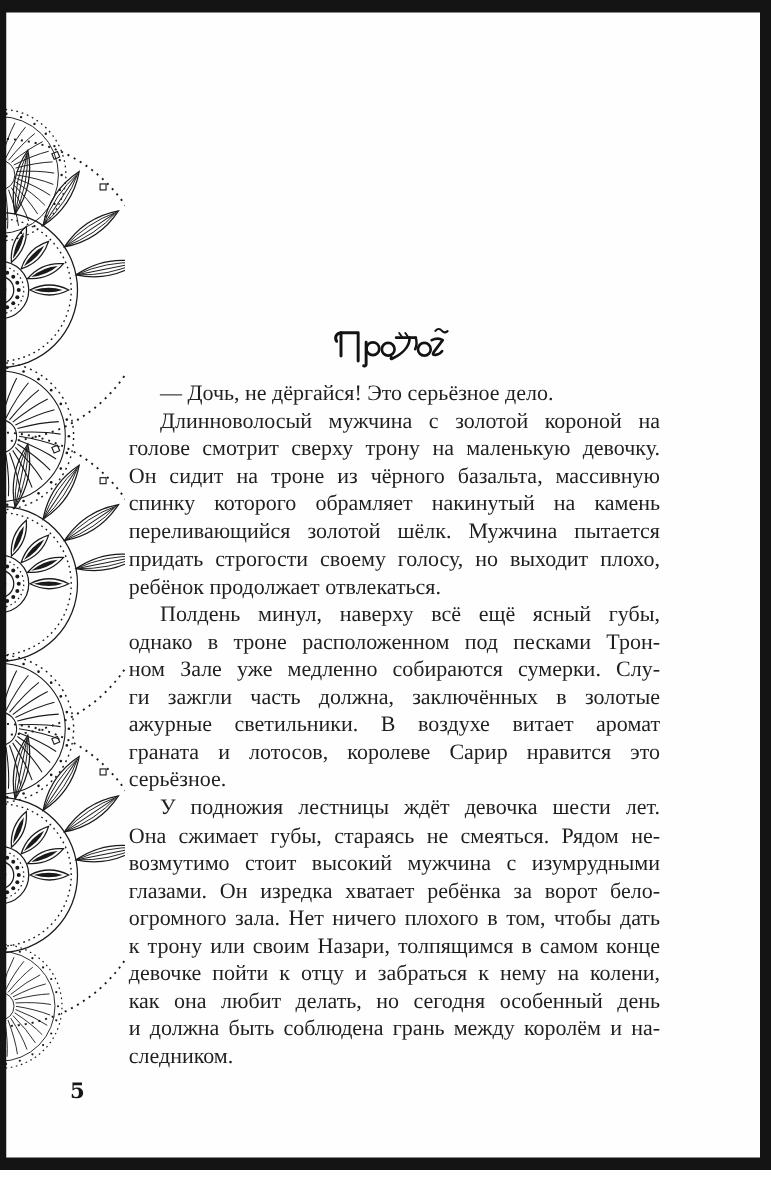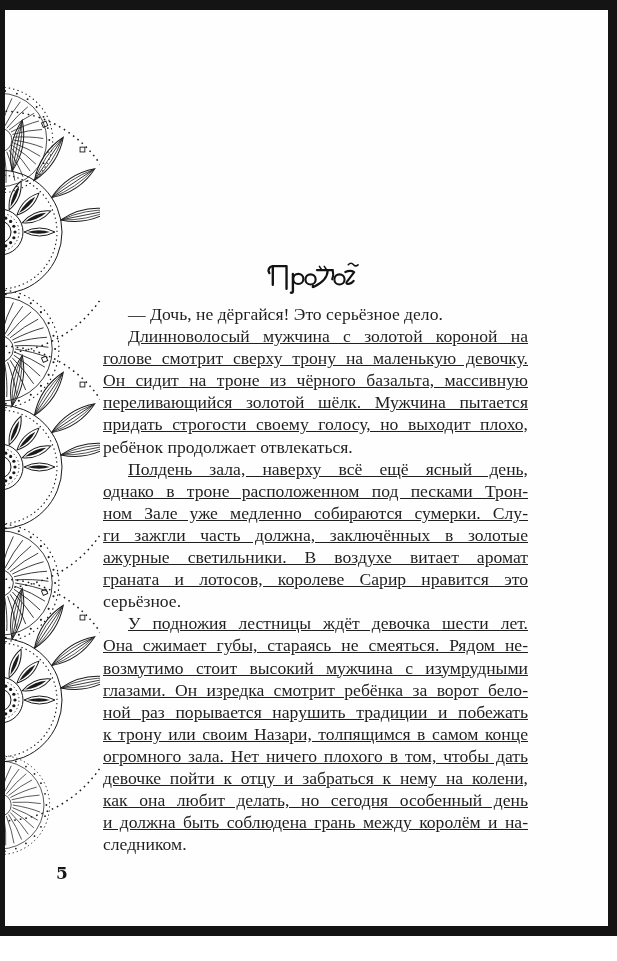--- a/index.html
+++ b/index.html
@@ -10,21 +10,21 @@
   .bar-bottom{left:0;bottom:0;width:617px;height:10px;}
   .bar-left{left:0;top:0;width:5px;height:961px;}
   .bar-right{right:0;top:0;width:9px;height:961px;}
   .ornament{position:absolute;left:0;top:0;width:100px;height:961px;z-index:2;}
   .title-wrap{position:absolute;left:263px;top:252px;width:100px;height:48px;z-index:3;}
   .title-wrap svg{width:100%;height:100%;}
   .sr{position:absolute;width:1px;height:1px;overflow:hidden;clip:rect(0 0 0 0);white-space:nowrap;}
   .body-text{position:absolute;left:103px;top:303px;width:425px;z-index:3;
              font-size:17.6px;line-height:22.1px;color:#1f1f1f;}
   .line{text-align:left;}
-  .line.j{text-align:justify;text-align-last:justify;text-decoration:underline;}
+  .line.j{text-align:justify;text-align-last:justify;}
   .line.first{text-indent:25px;}
   .page-number{position:absolute;left:52px;top:863px;width:20px;text-align:center;
                font-family:"DejaVu Serif", serif;font-weight:700;font-size:17px;color:#161616;z-index:3;}
 </style>
 </head>
 <body>
 
 <div class="screen">
 
   <svg id="ornament" class="ornament" viewBox="0 0 100 961">
@@ -571,37 +571,37 @@
       <path d="M84,19 Q89,16.5 93,19 L85.5,29 Q84,31.5 87.5,31 Q91,30.3 92.5,28" stroke-width="2.2"></path>
       <path d="M87,11.5 c1.8,-2 3.6,-2 5.4,0 c1.4,1.6 2.9,1.6 4.6,0.2" stroke-width="1.7"></path>
     </svg>
   </div>
 
   <div id="body-text" class="body-text">
       <div class="line first">— Дочь, не дёргайся! Это серьёзное дело.</div>
       <div class="line j first">Длинноволосый мужчина с золотой короной на</div>
       <div class="line j">голове смотрит сверху трону на маленькую девочку.</div>
       <div class="line j">Он сидит на троне из чёрного базальта, массивную</div>
+      <div class="line j">спинку которого обрамляет накинутый на камень</div>
       <div class="line j">переливающийся золотой шёлк. Мужчина пытается</div>
       <div class="line j">придать строгости своему голосу, но выходит плохо,</div>
       <div class="line">ребёнок продолжает отвлекаться.</div>
-      <div class="line j first">Полдень зала, наверху всё ещё ясный день,</div>
+      <div class="line j first">Полдень минул, наверху всё ещё ясный губы,</div>
       <div class="line j">однако в троне расположенном под песками Трон-</div>
       <div class="line j">ном Зале уже медленно собираются сумерки. Слу-</div>
       <div class="line j">ги зажгли часть должна, заключённых в золотые</div>
       <div class="line j">ажурные светильники. В воздухе витает аромат</div>
       <div class="line j">граната и лотосов, королеве Сарир нравится это</div>
       <div class="line">серьёзное.</div>
       <div class="line j first">У подножия лестницы ждёт девочка шести лет.</div>
       <div class="line j">Она сжимает губы, стараясь не смеяться. Рядом не-</div>
       <div class="line j">возмутимо стоит высокий мужчина с изумрудными</div>
-      <div class="line j">глазами. Он изредка смотрит ребёнка за ворот бело-</div>
-      <div class="line j">ной раз порывается нарушить традиции и побежать</div>
+      <div class="line j">глазами. Он изредка хватает ребёнка за ворот бело-</div>
+      <div class="line j">огромного зала. Нет ничего плохого в том, чтобы дать</div>
       <div class="line j">к трону или своим Назари, толпящимся в самом конце</div>
-      <div class="line j">огромного зала. Нет ничего плохого в том, чтобы дать</div>
       <div class="line j">девочке пойти к отцу и забраться к нему на колени,</div>
       <div class="line j">как она любит делать, но сегодня особенный день</div>
       <div class="line j">и должна быть соблюдена грань между королём и на-</div>
       <div class="line">следником.</div>
     </div>
 
   <div class="page-number">5</div>
 
   <div class="bar bar-top"></div>
   <div class="bar bar-bottom"></div>

